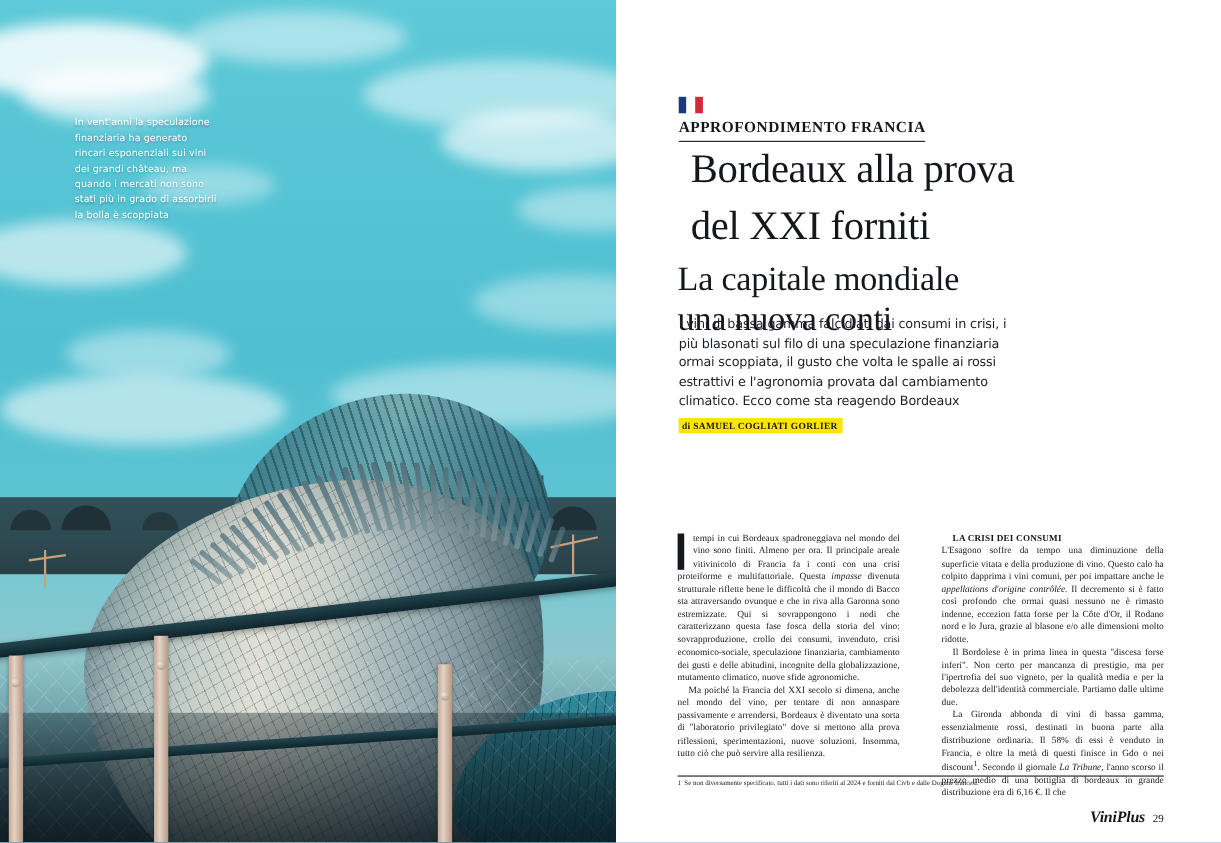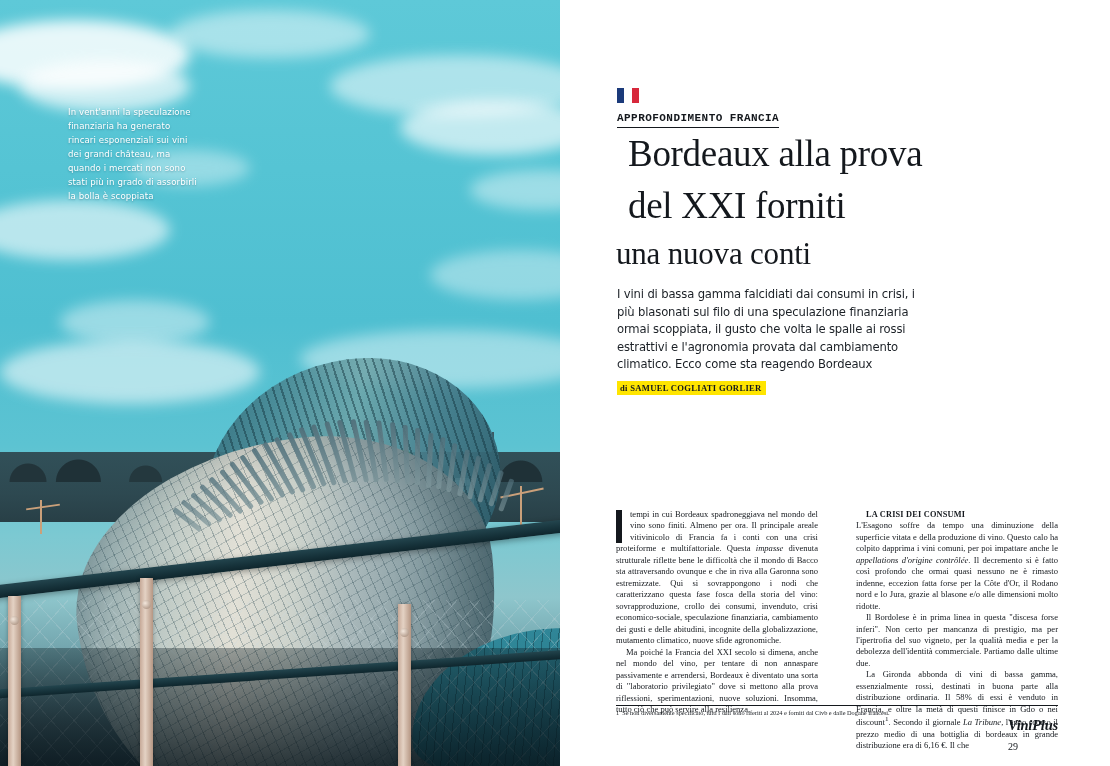--- a/index.html
+++ b/index.html
@@ -276,23 +276,23 @@
     display: flex;
     width: 22px; height: 15px;
     margin-bottom: 4px;
   }
   .flag span { flex: 1 1 33.333%; }
   .flag .blue  { background: #1b3a7a; }
   .flag .white { background: #ffffff; }
   .flag .red   { background: #d7283b; }
 
   .kicker {
-    font-family: Liberation Mono, monospace;
+    font-family: Liberation Serif, serif;
     font-weight: 700;
-    font-size: 11px;
+    font-size: 14px;
     letter-spacing: .45px;
     color: #14181d;
     padding-bottom: 3px;
     border-bottom: 1.1px solid #14181d;
     display: inline-block;
   }
 
   .headline {
     position: absolute;
     left: 56px; top: 122px;
@@ -337,21 +337,21 @@
     font-weight: 700;
     font-size: 8.6px;
     letter-spacing: .3px;
     color: #14181d;
     padding: 2px 4px 2px 3px;
     display: inline-block;
   }
 
   .columns {
     position: absolute;
-    left: 56px; top: 509px;
+    left: 56px; top: 484px;
     width: 442px;
     display: flex;
     gap: 38px;
   }
   .col {
     width: 210px;
     font-family: "Liberation Serif", serif;
     font-size: 8.55px;
     line-height: 1.345;
     color: #14181d;
@@ -401,21 +401,20 @@
     color: #14181d;
   }
   .footnote .num { margin-right: 3px; }
 
   .folio {
     position: absolute;
     right: 52px; bottom: 14px;
     display: flex;
     align-items: baseline;
     gap: 7px;
-    flex-direction: column;
   }
   .folio .logo {
     font-family: "Liberation Serif", serif;
     font-weight: 700;
     font-style: italic;
     font-size: 14.5px;
     color: #14181d;
     letter-spacing: -.2px;
   }
   .folio .pageno {
@@ -519,20 +518,21 @@
         <span class="blue"></span>
           <span class="white"></span>
           <span class="red"></span>
       </div>
       <div class="kicker">APPROFONDIMENTO FRANCIA</div>
     </div>
 
     <div class="headline">
       <p class="hl-bold">Bordeaux alla prova</p>
       <p class="hl-bold">del XXI forniti</p>
+      <p class="hl-light">La capitale mondiale</p>
       <p class="hl-light">una nuova conti</p>
     </div>
 
     <div class="standfirst">I vini di bassa gamma falcidiati dai consumi in crisi, i più blasonati sul filo di una speculazione finanziaria ormai scoppiata, il gusto che volta le spalle ai rossi estrattivi e l'agronomia provata dal cambiamento climatico. Ecco come sta reagendo Bordeaux</div>
 
     <div class="byline">
       <span>di SAMUEL COGLIATI GORLIER</span>
     </div>
 
     <div class="columns">

